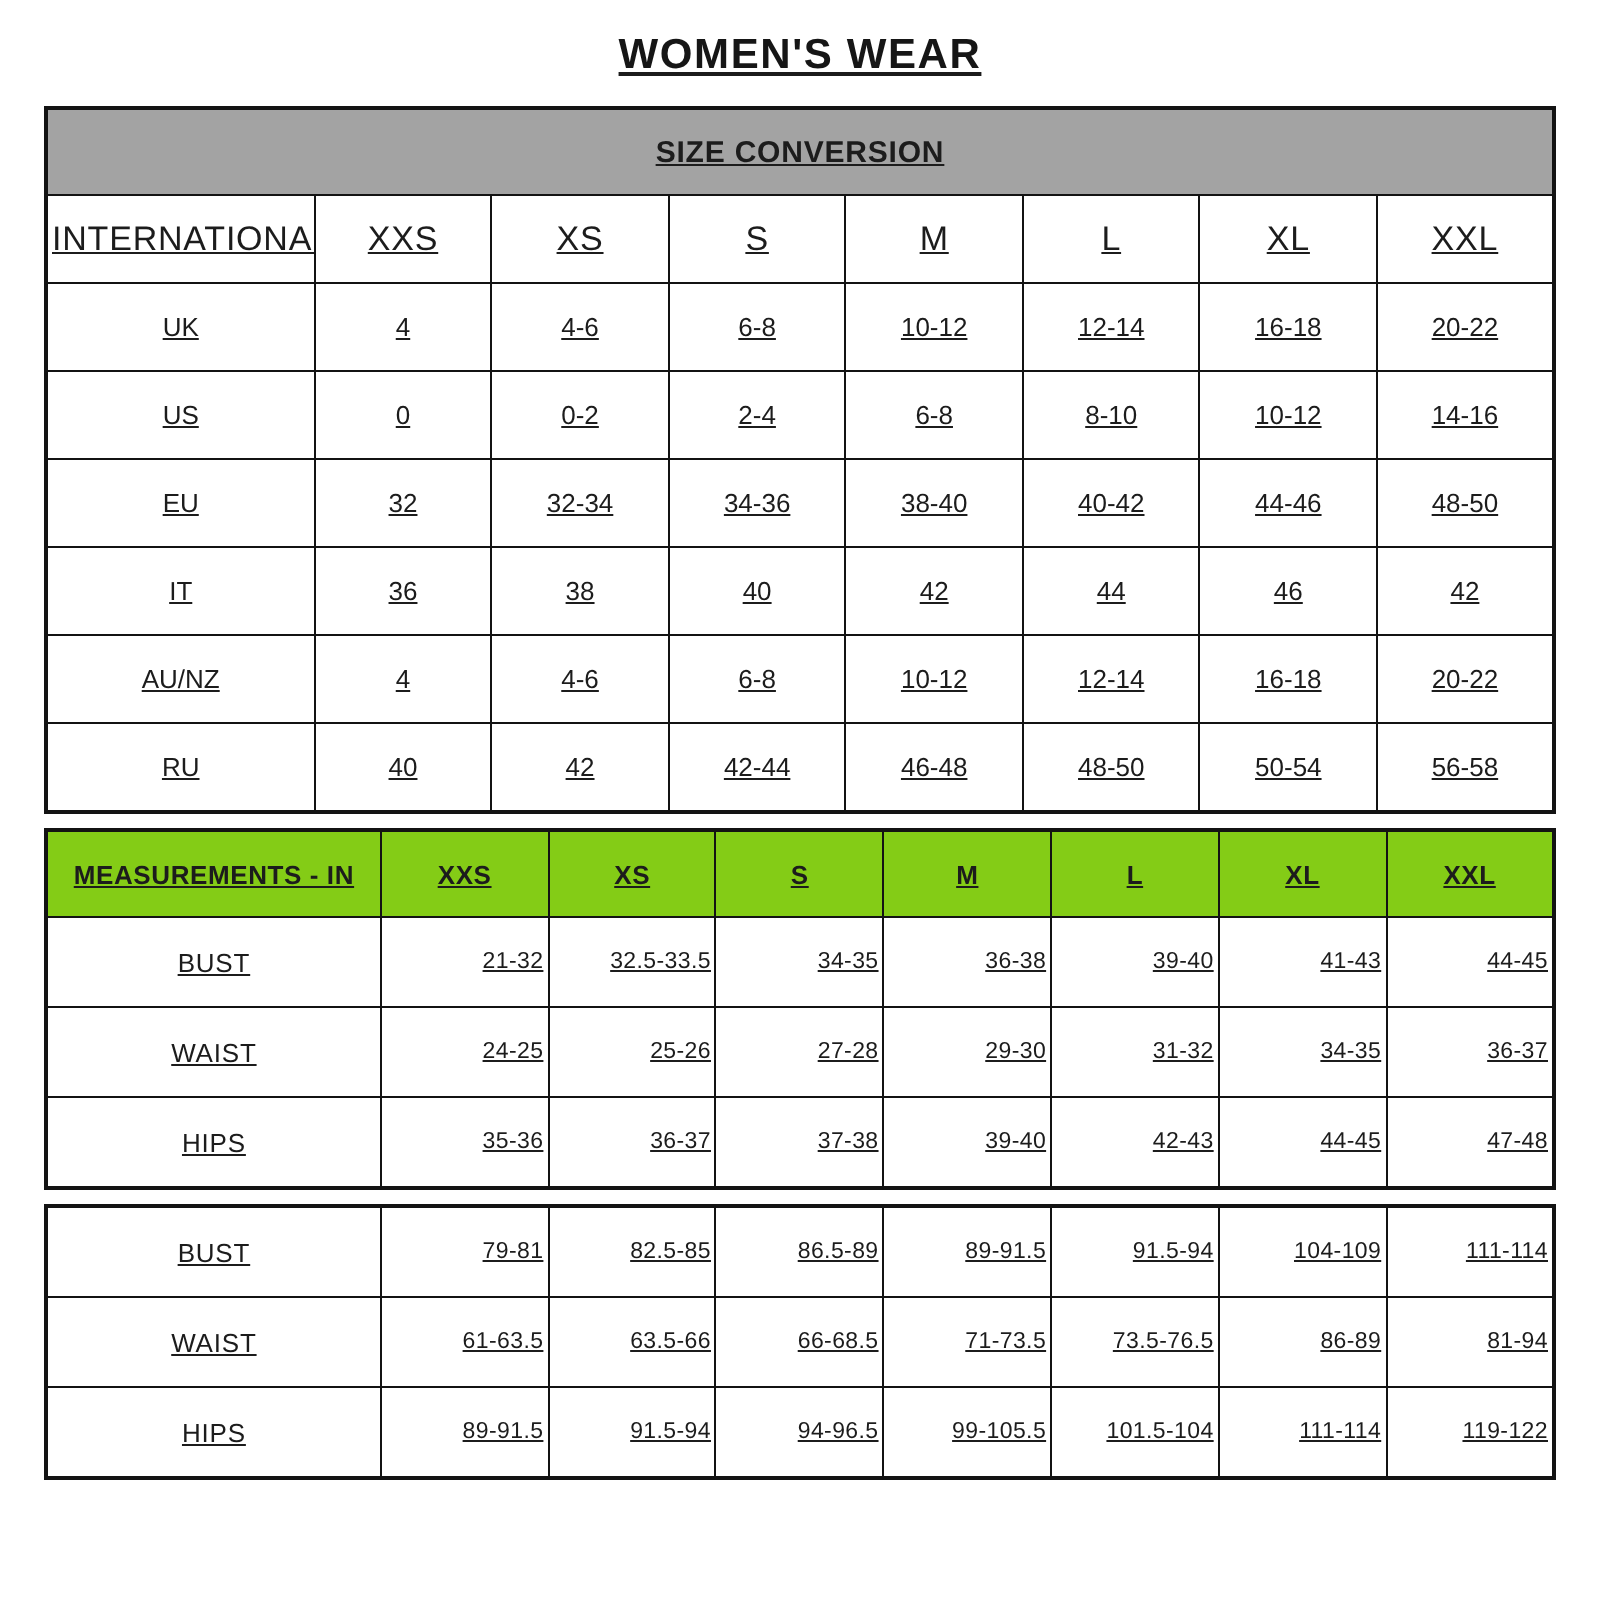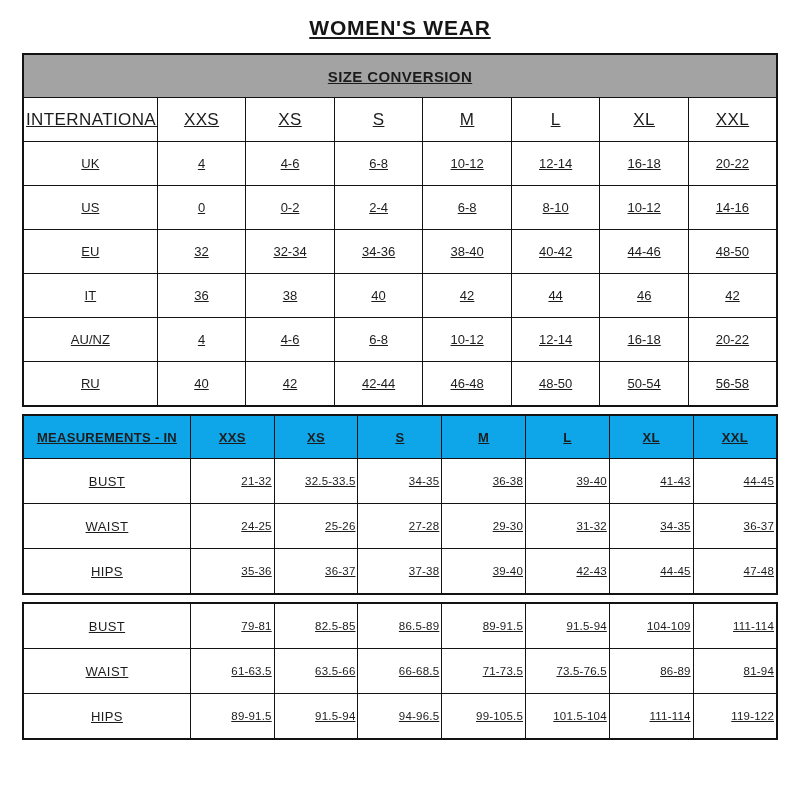--- a/index.html
+++ b/index.html
@@ -39,21 +39,21 @@
     padding: 0 2px;
     overflow: hidden;
   }
   
   .conv td { height: 43px; font-size: 13px; }
   .conv .span-head { background: #a3a3a3; font-weight: 700; font-size: 15px; letter-spacing: 0.4px; height: 42px; }
   .conv .colhead { font-size: 17px; letter-spacing: 0.4px; }
   
   .meas { margin-top: 7px; }
   .meas td { height: 44px; }
-  .meas .head td { background: #0ea5e9; font-weight: 700; font-size: 13px; letter-spacing: 0.3px; height: 42px; }
+  .meas .head td { background: #84cc16; font-weight: 700; font-size: 13px; letter-spacing: 0.3px; height: 42px; }
   .meas .rowlabel { font-size: 13px; letter-spacing: 0.4px; }
   .meas .val { font-size: 11.5px; letter-spacing: 0.2px; text-align: right; }
 </style>
 </head>
 <body>
 
 <div class="page">
 
   <h1 class="page-title">WOMEN'S WEAR</h1>
 

